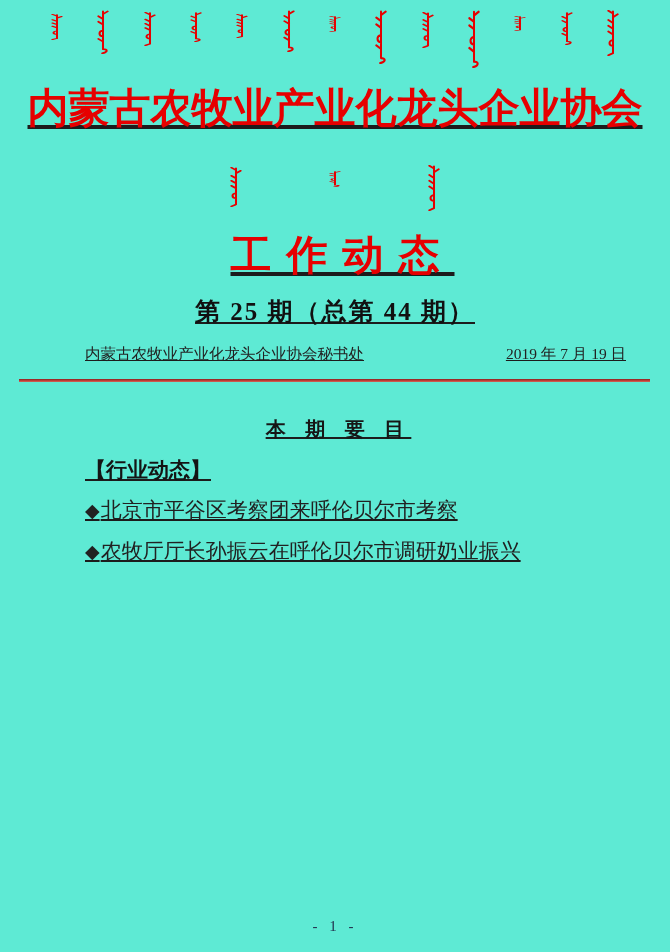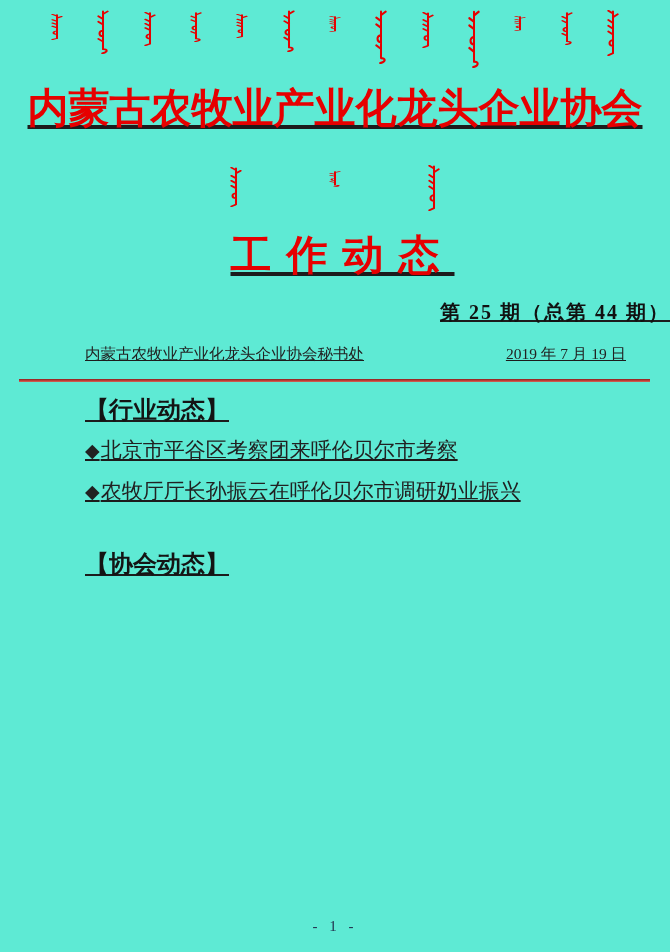--- a/index.html
+++ b/index.html
@@ -26,22 +26,22 @@
   }
   .bulletin-title{
     margin:10px 0 0;
     text-align:center;
     font-size:41px;line-height:60px;
     font-weight:700;color:#e60000;
     letter-spacing:15px;text-indent:15px;white-space:nowrap;
   }
   .issue-line{
     margin:14px 0 0;
-    text-align:right;
-    font-size:20px;line-height:26px;
+    text-align:center;
+    font-size:25px;line-height:26px;
     font-weight:700;color:#111111;
     letter-spacing:2px;
   }
   .pub-row{
     margin:19px 44px 0 85px;
     display:flex;justify-content:space-between;align-items:baseline;
     font-size:15.5px;line-height:20px;color:#222222;
   }
   .red-rule{
     margin:15px 20px 0 19px;
@@ -54,21 +54,21 @@
     text-align:center;
     font-family:"Liberation Sans","DejaVu Sans",sans-serif;
     font-size:20px;line-height:26px;
     font-weight:700;color:#161616;
     letter-spacing:7px;text-indent:7px;
   }
   .toc{margin:14px 70px 0 85px;}
   .toc-section{margin:0 0 38px 0;}
   .section-title{
     font-family:"Liberation Sans","DejaVu Sans",sans-serif;
-    font-size:24px;line-height:27px;
+    font-size:21px;line-height:27px;
     font-weight:700;color:#141414;
     margin:0 0 7px 0;
   }
   .toc-item{
     font-size:21px;line-height:40px;
     color:#212121;
     text-align:justify;
   }
   .toc-item .bullet{margin-right:1px;font-size:19px;}
   
@@ -145,27 +145,27 @@
 
   <div class="issue-line">第 25 期（总第 44 期）</div>
 
   <div class="pub-row">
     <span>内蒙古农牧业产业化龙头企业协会秘书处</span>
     <span>2019 年 7 月 19 日</span>
   </div>
 
   <div class="red-rule"></div>
 
+  <div class="toc-heading">本 期 要 目</div>
 
   <div class="toc" id="toc">
       <div class="toc-section">
         <div class="section-title">【行业动态】</div>
         <div class="toc-item"><span class="bullet">◆</span><span>北京市平谷区考察团来呼伦贝尔市考察</span></div>
         <div class="toc-item"><span class="bullet">◆</span><span>农牧厅厅长孙振云在呼伦贝尔市调研奶业振兴</span></div>
       </div>
       <div class="toc-section">
-        <div class="section-title">【协会动态】</div>
       </div>
     </div>
 
   <div class="page-number">- 1 -</div>
 
 </div>
 
 </body></html>

